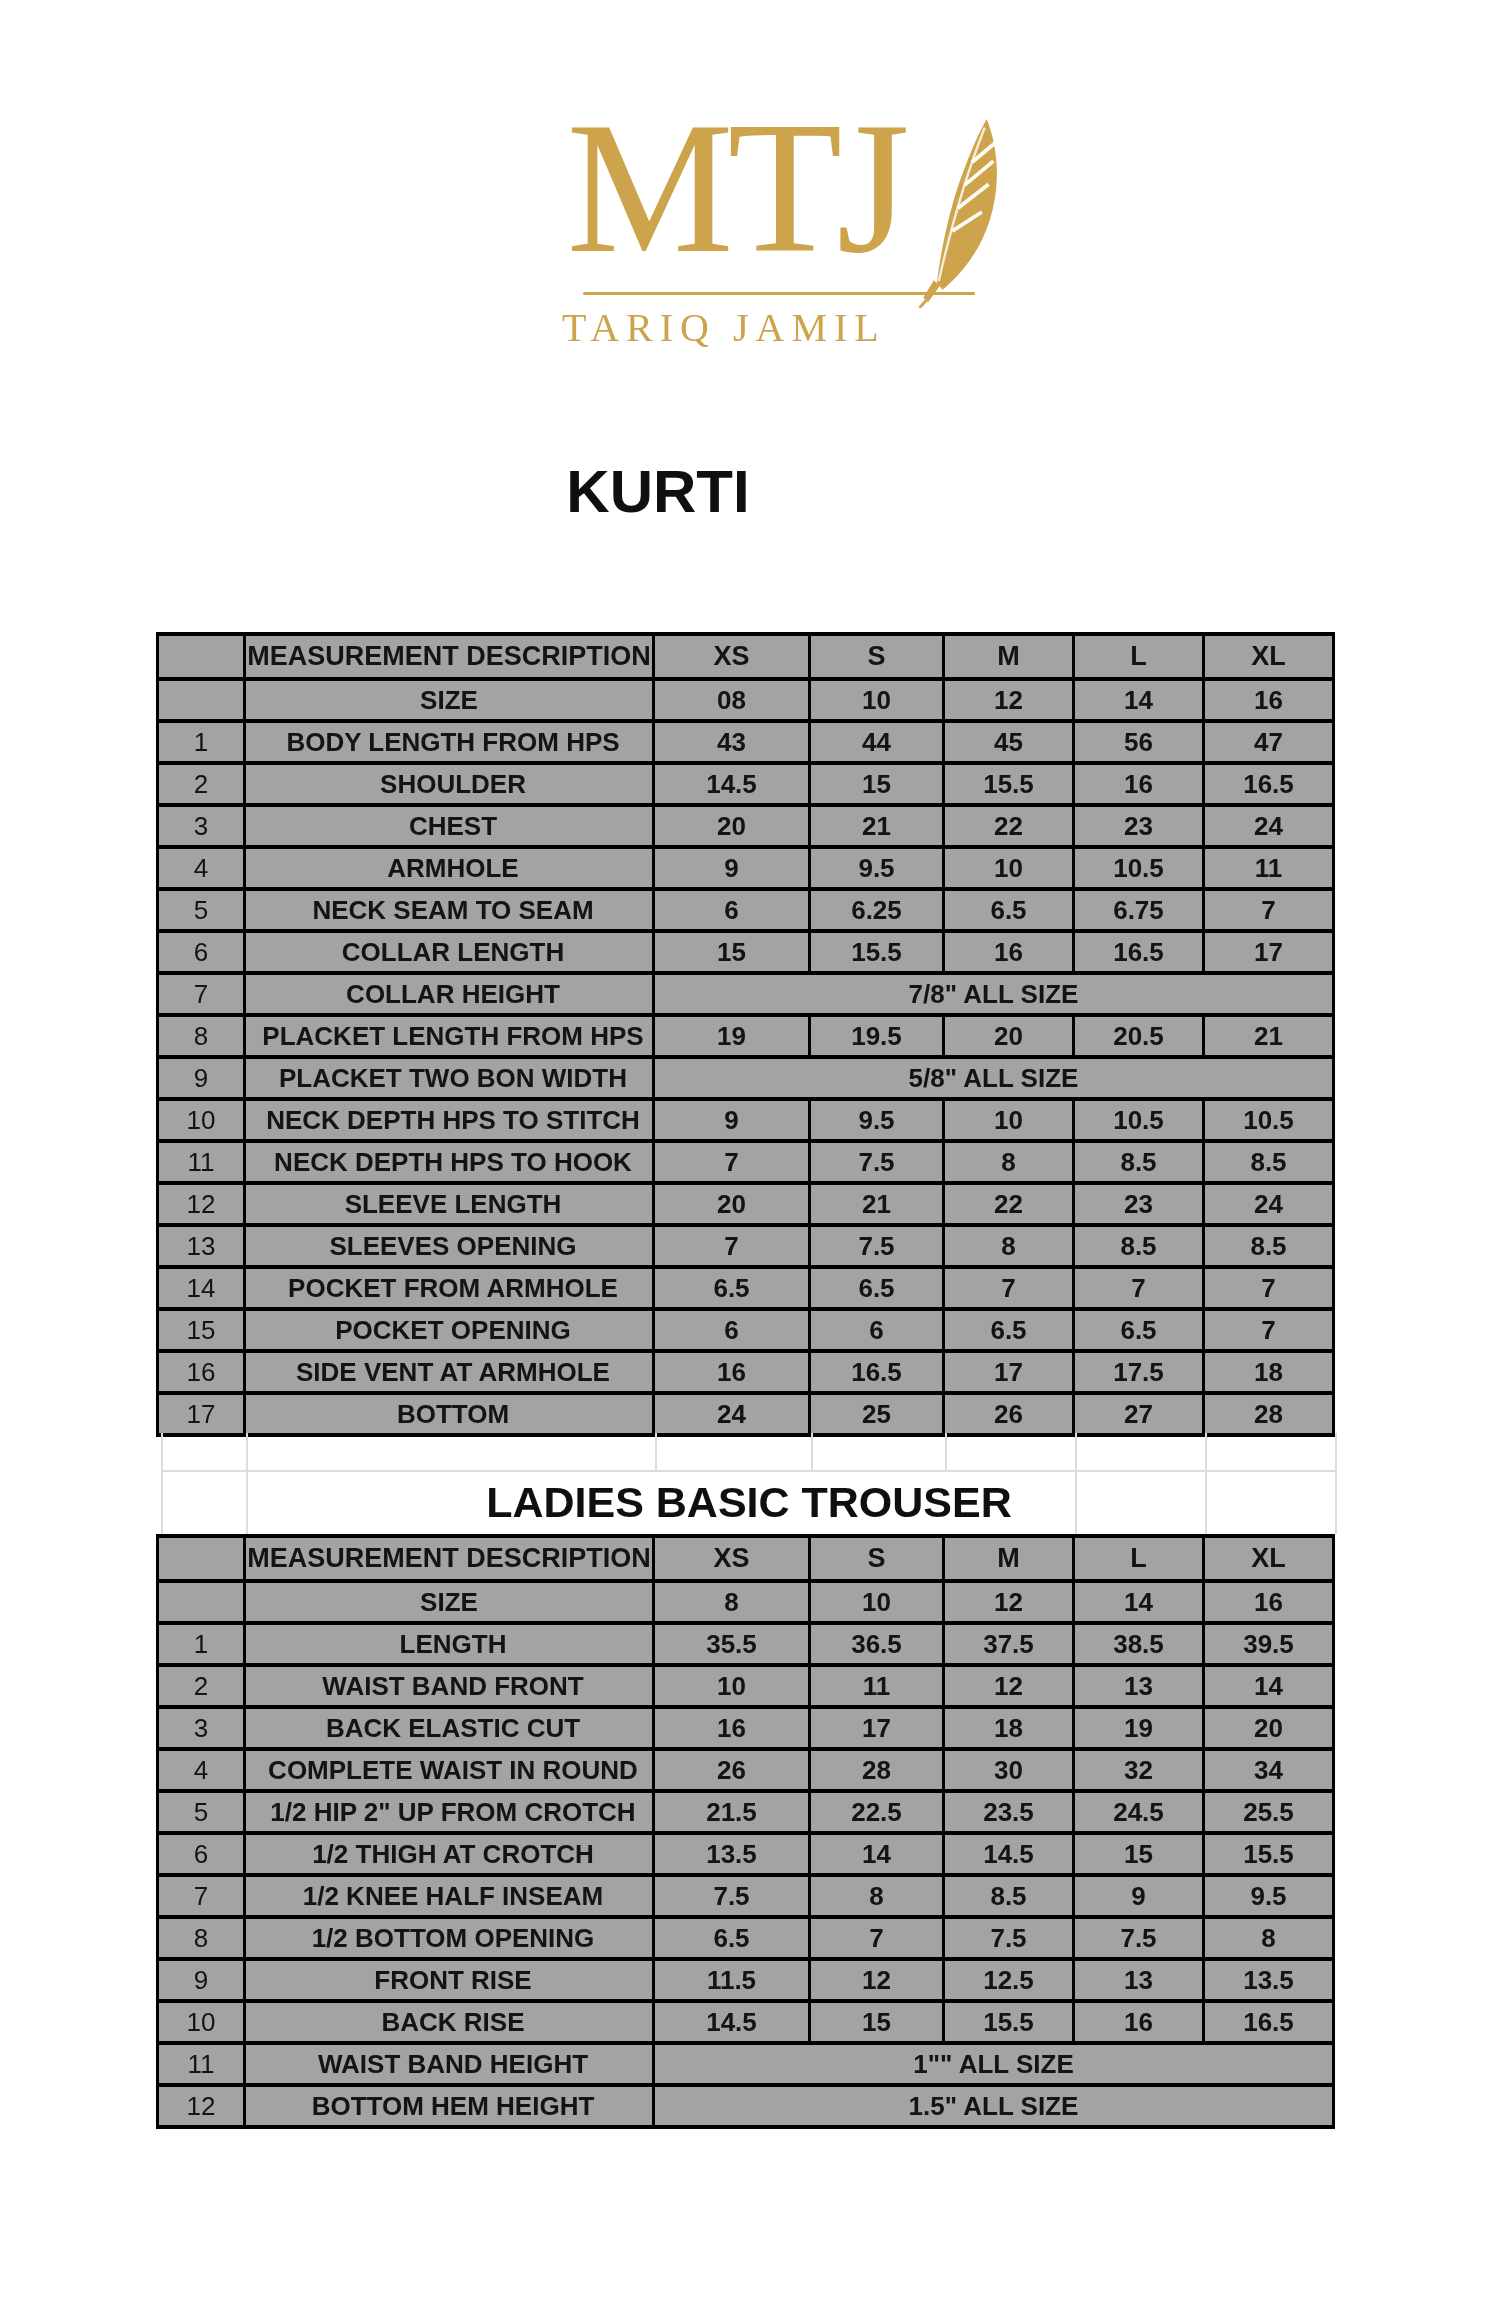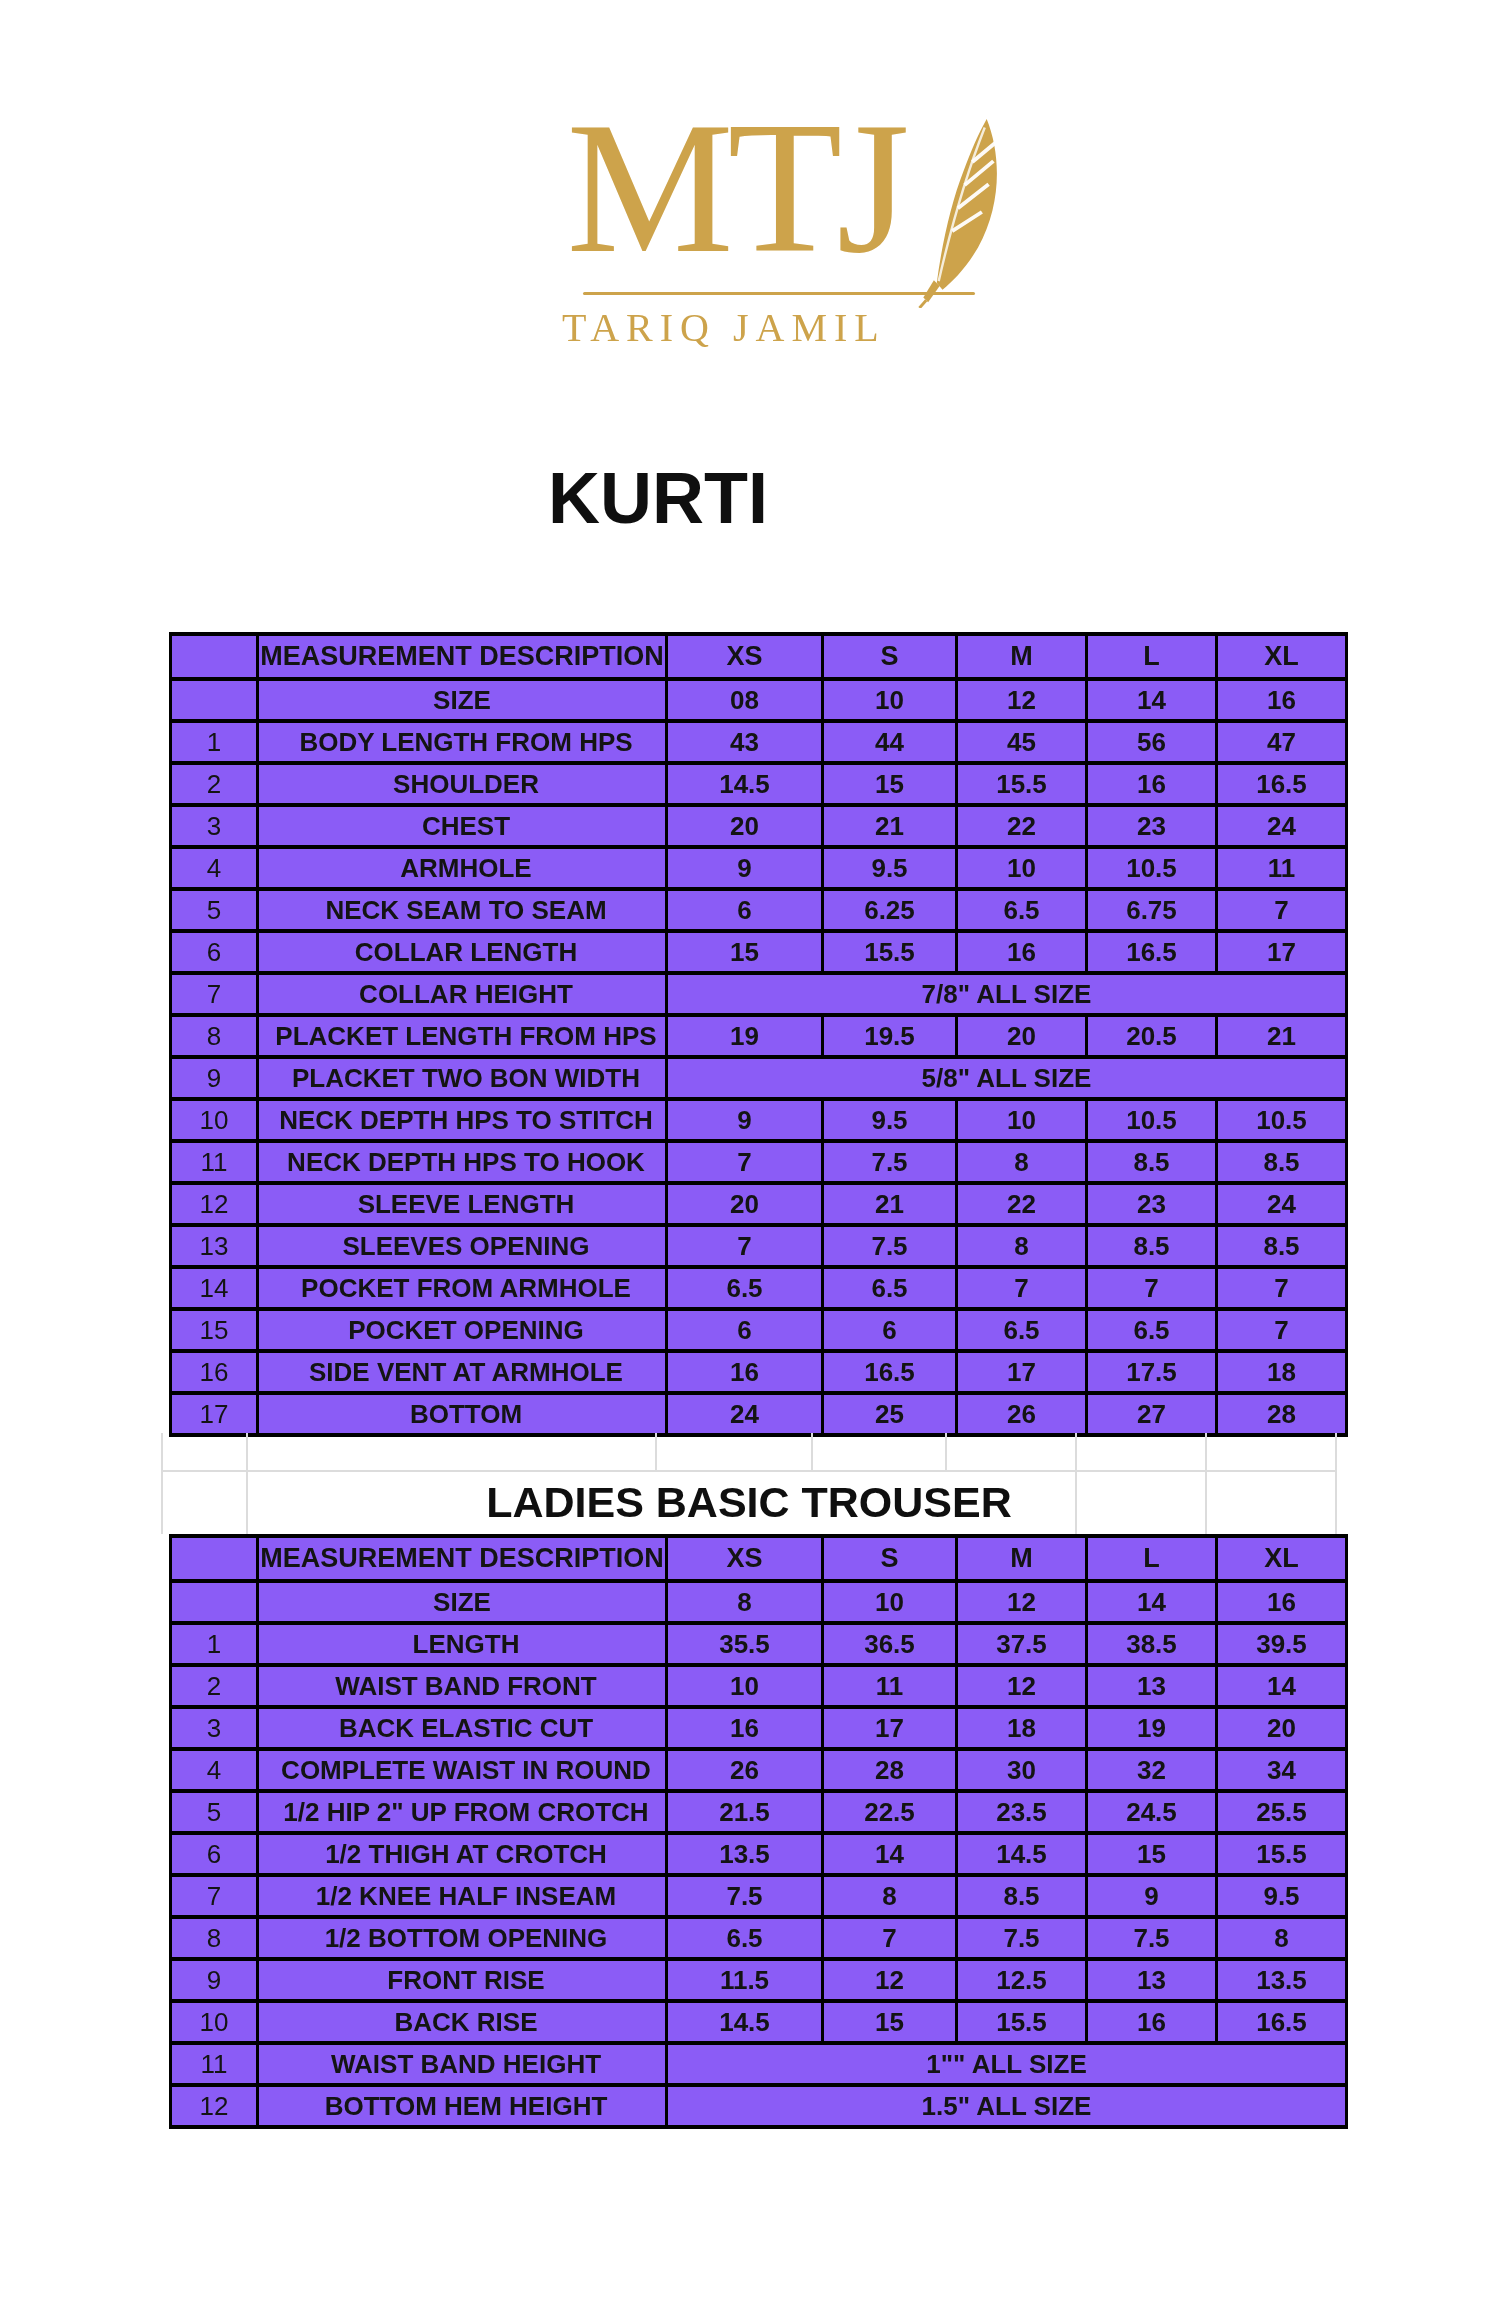--- a/index.html
+++ b/index.html
@@ -21,25 +21,25 @@
   .brand-divider{position:absolute;left:583px;top:292px;width:392px;height:3px;background:var(--gold);border-radius:2px;}
   .wordmark{
     position:absolute;left:555px;top:304px;width:360px;text-align:left;
     font-family:"Liberation Serif", serif;font-size:40px;letter-spacing:7px;text-indent:7px;
     color:var(--gold);white-space:nowrap;
   }
 
   
   .page-title{
     position:absolute;left:0;top:462px;width:1316px;text-align:center;
-    font-size:72px;font-weight:700;letter-spacing:0px;color:#0f0f0f;line-height:1;
+    font-size:60px;font-weight:700;letter-spacing:0px;color:#0f0f0f;line-height:1;
   }
 
   
-  .size-table{position:absolute;left:169px;border-collapse:collapse;table-layout:fixed;width:1176px;background:#8b5cf6;}
+  .size-table{position:absolute;left:156px;border-collapse:collapse;table-layout:fixed;width:1176px;background:#a3a3a3;}
   #kurti-table{top:632px;}
   #trouser-table{top:1534px;}
   .size-table td{
     border:3px solid var(--line);border-top-width:4px;border-bottom-width:4px;
     height:42px;padding:0;text-align:center;vertical-align:middle;
     font-size:26px;font-weight:bold;color:var(--ink);line-height:1;
     overflow:hidden;white-space:nowrap;
   }
   .size-table tr.header-row td{height:45px;font-size:27px;}
   .size-table td.label{text-align:center;padding-left:8px;}

